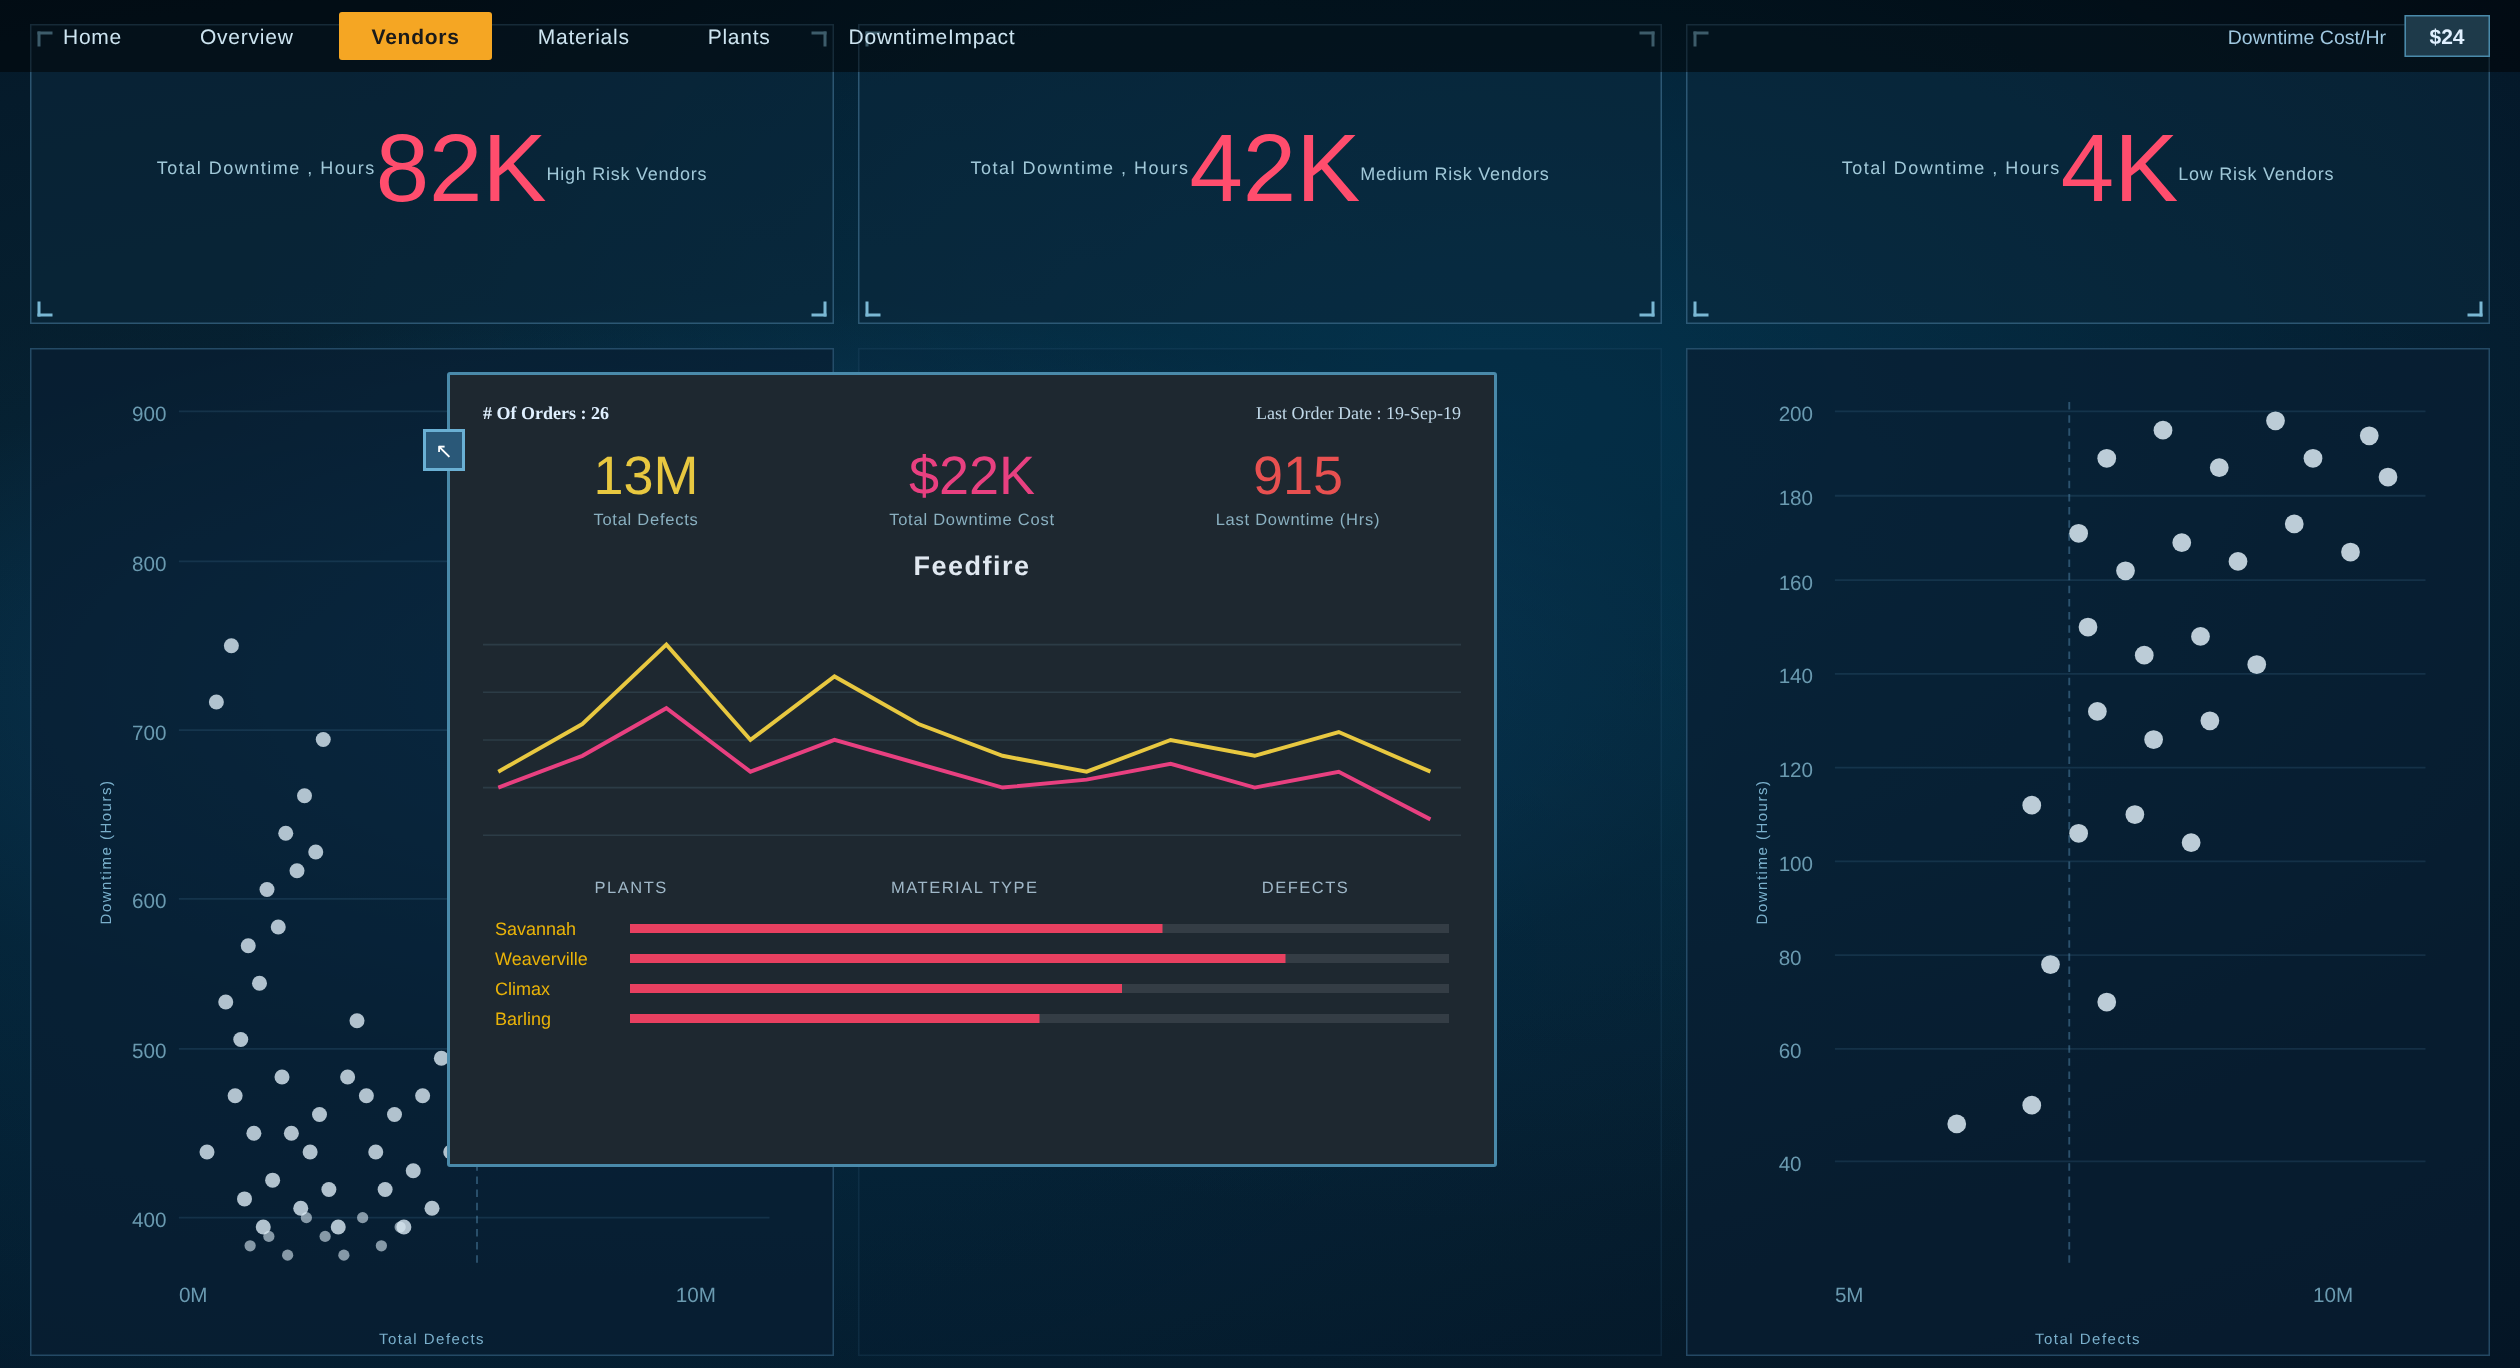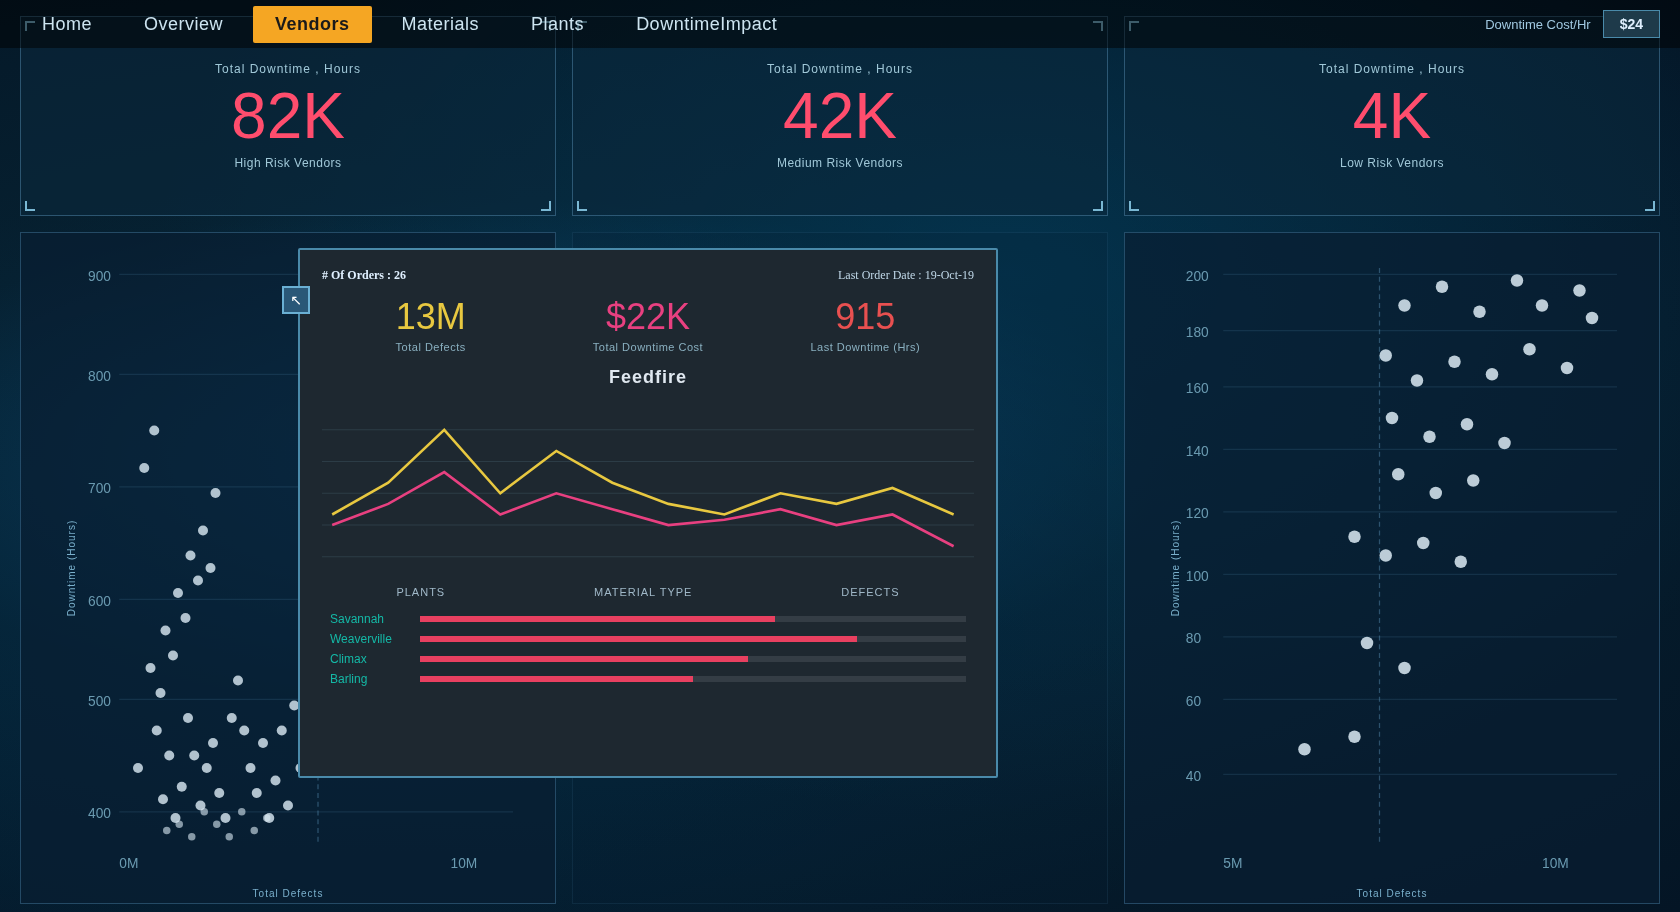--- a/index.html
+++ b/index.html
@@ -35,21 +35,21 @@
       display: flex;
       align-items: center;
       height: 48px;
       background: rgba(0,0,0,0.5);
       padding: 0 20px;
       gap: 8px;
     }
     .nav-item {
       padding: 8px 22px;
       color: #cde4f0;
-      font-size: 18px;
+      font-size: 14px;
       font-weight: 500;
       cursor: pointer;
       border-radius: 2px;
       letter-spacing: 0.5px;
     }
     .nav-item.active {
       background: #f5a623;
       color: #1a1a1a;
       font-weight: 700;
     }
@@ -80,21 +80,21 @@
       right: 20px;
       display: flex;
       gap: 16px;
       height: 200px;
     }
     .kpi-card {
       flex: 1;
       border: 1px solid rgba(100,160,200,0.4);
       background: rgba(10,40,60,0.6);
       display: flex;
-      flex-direction: column;
+      flex-direction: row;
       align-items: center;
       justify-content: center;
       position: relative;
       padding: 12px;
     }
     .kpi-card .corner {
       position: absolute;
       width: 10px;
       height: 10px;
       border-color: #7ab8d4;
@@ -266,21 +266,21 @@
       flex-direction: column;
       gap: 6px;
       padding: 0 8px;
     }
     .legend-row {
       display: flex;
       align-items: center;
       gap: 10px;
     }
     .legend-label {
-      color: #14b8a6;
+      color: #eab308;
       font-size: 12px;
       width: 80px;
     }
     .legend-bar-bg {
       flex: 1;
       height: 6px;
       background: rgba(255,255,255,0.1);
       position: relative;
     }
     .legend-bar {
@@ -499,21 +499,21 @@
   <span style="color:white; font-size:14px;">↖</span>
 </div>
 
 <div class="tooltip-overlay">
 
   <div class="tooltip-header">
     <div class="tooltip-header-stat">
       <span># Of Orders :</span>&nbsp;<span>26</span>
     </div>
     <div class="tooltip-header-date">
-      <span>Last Order Date :</span>&nbsp;<span>19-Oct-19</span>
+      <span>Last Order Date :</span>&nbsp;<span>19-Sep-19</span>
     </div>
   </div>
 
   <div class="tooltip-kpis">
     <div class="tooltip-kpi">
       <div class="tooltip-kpi-value yellow">13M</div>
       <div class="tooltip-kpi-label">Total Defects</div>
     </div>
     <div class="tooltip-kpi">
       <div class="tooltip-kpi-value pink">$22K</div>

